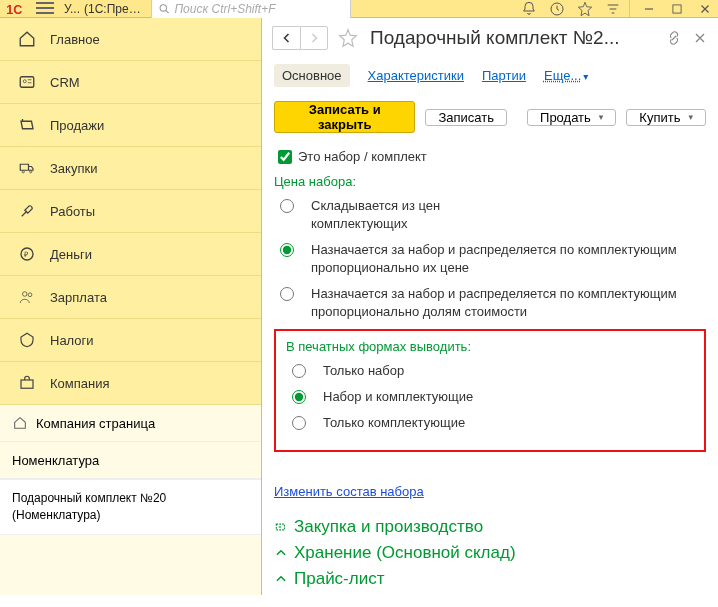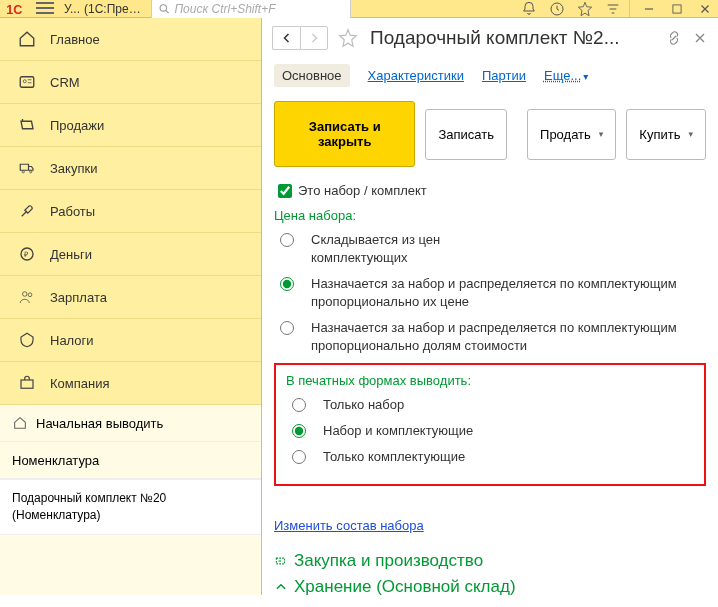--- a/index.html
+++ b/index.html
@@ -49,21 +49,21 @@
   .header-right .ic { width: 16px; height: 16px; cursor: pointer; }
 
   .tabs { display: flex; gap: 18px; padding: 6px 12px 14px; align-items: center; }
   .tab { font-size: 13px; cursor: pointer; }
   .tab.active { color: #333; background:#f0ece0; padding:4px 8px; border-radius:3px;}
   .tab.link { color: #0066cc; text-decoration: underline; }
   .tab.more { color: #0066cc; text-decoration: underline dotted; }
   .tab .chev { display:inline-block; margin-left:2px; font-size:10px;}
 
   .toolbar { display: flex; gap: 10px; padding: 0 12px 12px; align-items: center;}
-  .btn { border: 1px solid #bbb; border-radius: 3px; background: #fff; padding: 17px 12px; font-size: 13px; cursor: pointer; display: flex; align-items: center; gap: 4px; }
+  .btn { border: 1px solid #bbb; border-radius: 3px; background: #fff; padding: 0 12px; font-size: 13px; cursor: pointer; display: flex; align-items: center; gap: 4px; }
   .btn.primary { background: #ffd500; border-color: #c9a800; font-weight: bold; }
   .btn .chev { font-size: 9px; color: #666; margin-left: 4px;}
 
   .form-body { padding: 0 12px 12px; overflow-y: auto; flex: 1; font-size: 13px; }
   .section-header { color: #009933; font-size: 16px; display: flex; align-items: center; gap: 4px; margin: 4px 0 6px; cursor: pointer;}
   .section-header.small { font-size: 17px; }
   .chev-icon { display: inline-flex; width: 14px; height: 14px; }
   .check-row { display: flex; align-items: center; gap: 6px; margin: 4px 0 10px 4px; color: #333;}
   .check-row input[type=checkbox]{ width:14px; height:14px; accent-color:#009933;}
   .field-label { color: #009933; font-size: 13px; margin: 6px 0 6px 0; }
@@ -217,21 +217,21 @@
         </span>
         <span>Компания</span>
       </div>
     <div class="subnav">
       <div class="sub-item plain">
           <span class="ni-icon">
             <svg viewBox="0 0 24 24">
               <path d="M4 11l8-7 8 7v9H4z" stroke="#666" stroke-width="1.6" fill="none"></path>
             </svg>
           </span>
-          <span>Начальная выводить</span>
+          <span>Компания страница</span>
         </div>
       <div class="sub-item plain">
           <span>Номенклатура</span>
         </div>
       <div class="breadcrumb-item">
           <span>Подарочный комплект №20 (Номенклатура)</span>
         </div>
     </div>
   </div>
 

